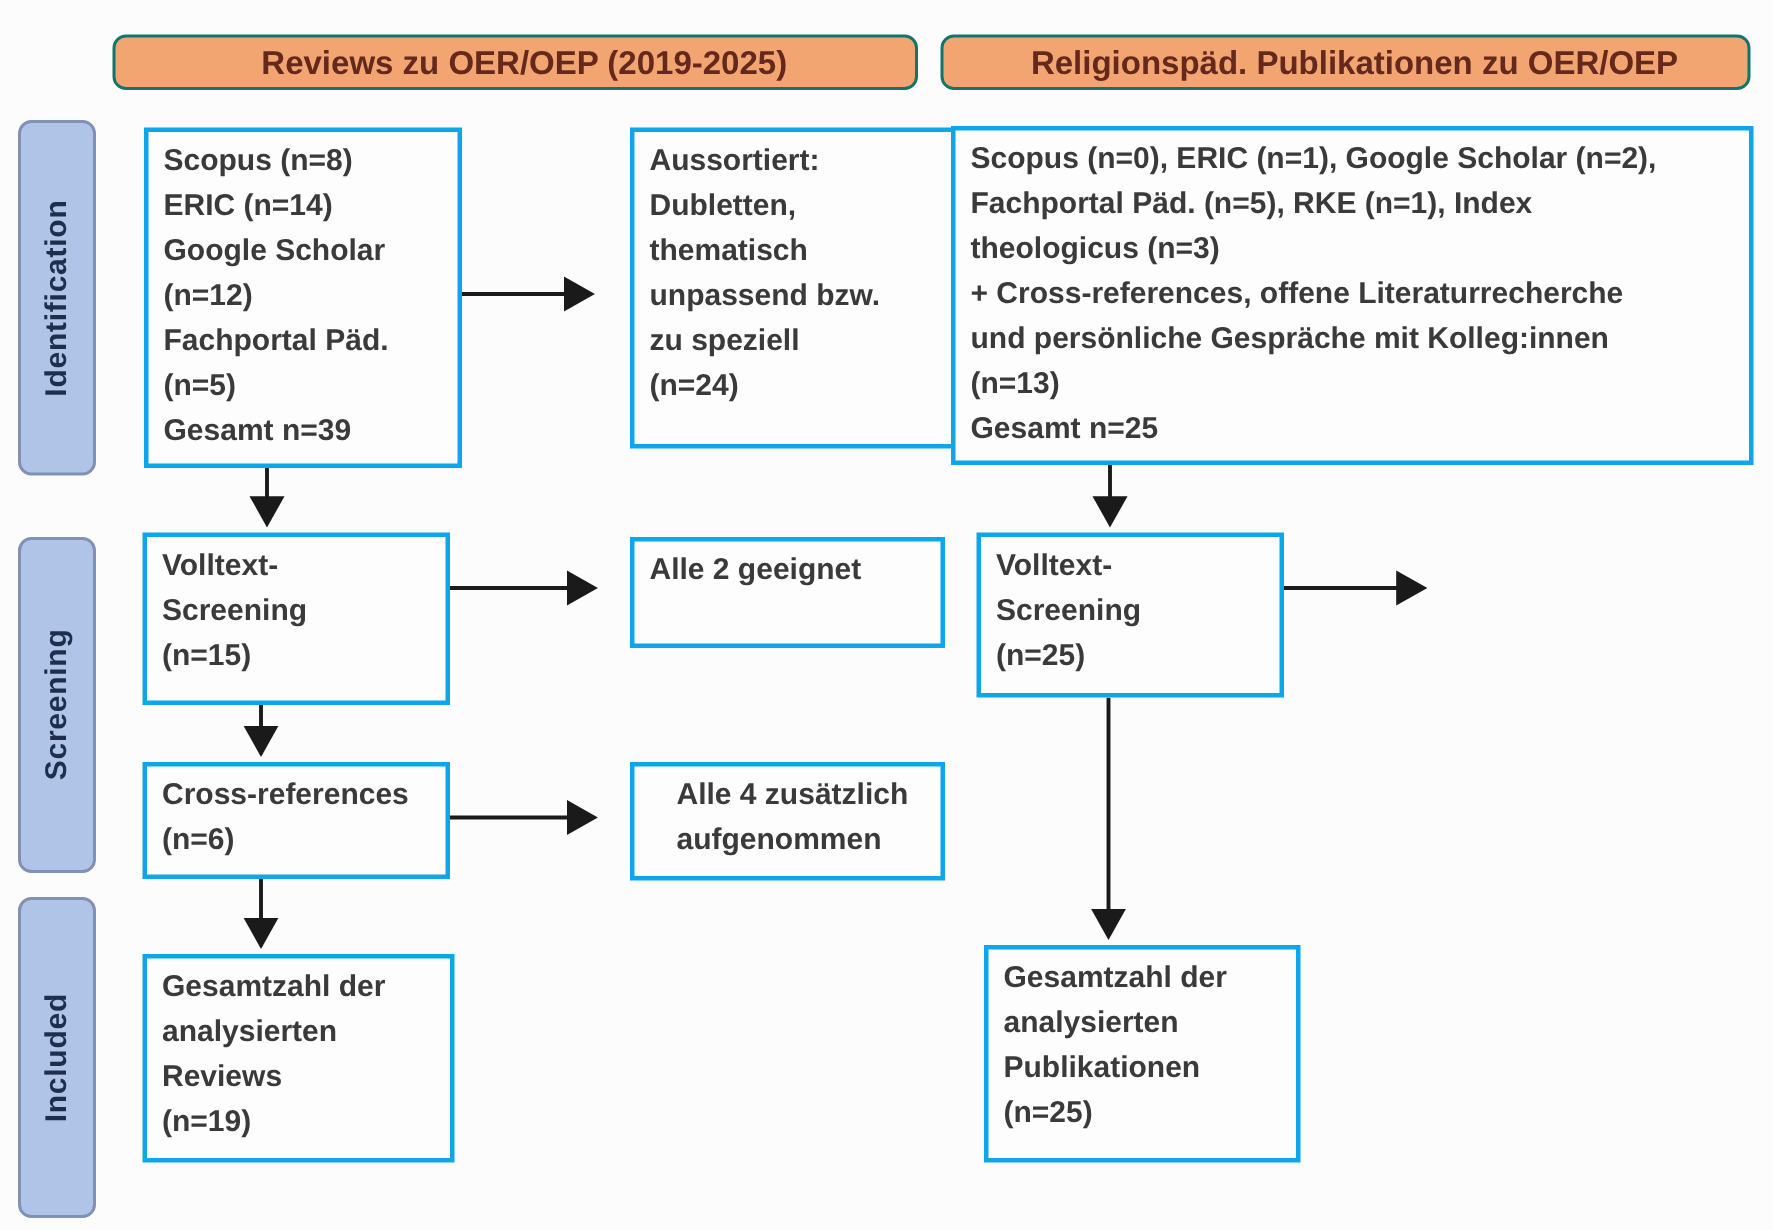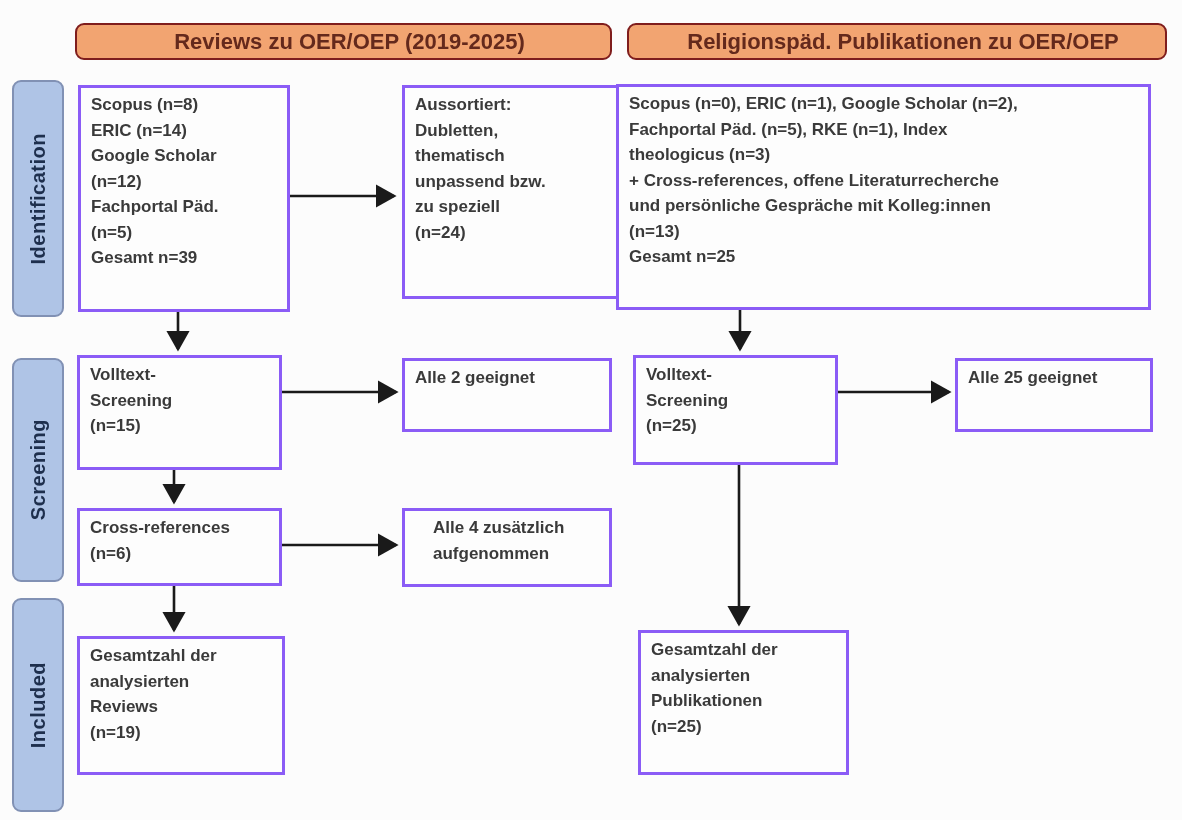--- a/index.html
+++ b/index.html
@@ -7,21 +7,21 @@
     position:relative;
     width:1182px;height:820px;
     background:#fcfcfc;
     font-family:"Liberation Sans", sans-serif;
     overflow:hidden;
   }
   .hdr{
     position:absolute;
     box-sizing:border-box;
     background:#F2A471;
-    border:2px solid #7f1d1d;
+    border:2px solid #0f766e;
     border-radius:9px;
     color:#64291C;
     font-size:22px;
     font-weight:700;
     text-align:center;
     line-height:34px;
     padding-left:12px;
   }
   .stage{
     position:absolute;
@@ -39,27 +39,28 @@
   .stage span{
     writing-mode:vertical-rl;
     transform:rotate(180deg);
     white-space:nowrap;
     letter-spacing:0.5px;
   }
   .box{
     position:absolute;
     box-sizing:border-box;
     background:#fdfdfd;
-    border:3px solid #8b5cf6;
+    border:3px solid #0ea5e9;
     color:#3A3A3A;
-    font-size:17px;
+    font-size:20px;
     font-weight:700;
     line-height:1.5;
     padding:4px 10px;
     white-space:pre-line;
+    margin-left:18px;
   }
   svg.arrows{position:absolute;left:0;top:0;width:1182px;height:820px;pointer-events:none;}
 </style>
 </head>
 <body>
 
 <div class="canvas">
 
   <div class="hdr" style="left:75px;top:23px;width:537px;height:37px;">Reviews zu OER/OEP (2019-2025)</div>
   <div class="hdr" style="left:627px;top:23px;width:540px;height:37px;">Religionspäd. Publikationen zu OER/OEP</div>
@@ -120,19 +121,18 @@
   <div class="box" style="left:616px;top:84px;width:535px;height:226px;">Scopus (n=0), ERIC (n=1), Google Scholar (n=2),
 Fachportal Päd. (n=5), RKE (n=1), Index
 theologicus (n=3)
 + Cross-references, offene Literaturrecherche
 und persönliche Gespräche mit Kolleg:innen
 (n=13)
 Gesamt n=25</div>
   <div class="box" style="left:633px;top:355px;width:205px;height:110px;">Volltext-
 Screening
 (n=25)</div>
-  <div class="box" style="left:955px;top:358px;width:198px;height:74px;">Alle 25 geeignet</div>
   <div class="box" style="left:638px;top:630px;width:211px;height:145px;">Gesamtzahl der
 analysierten
 Publikationen
 (n=25)</div>
 
 </div>
 
 </body></html>

